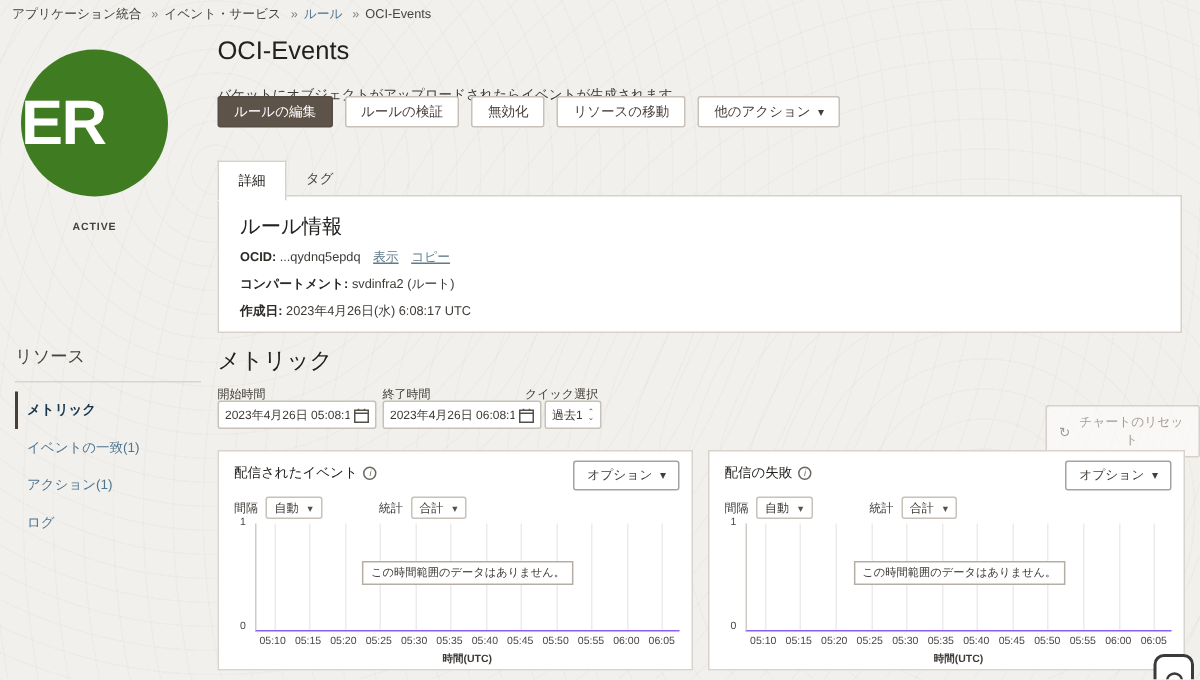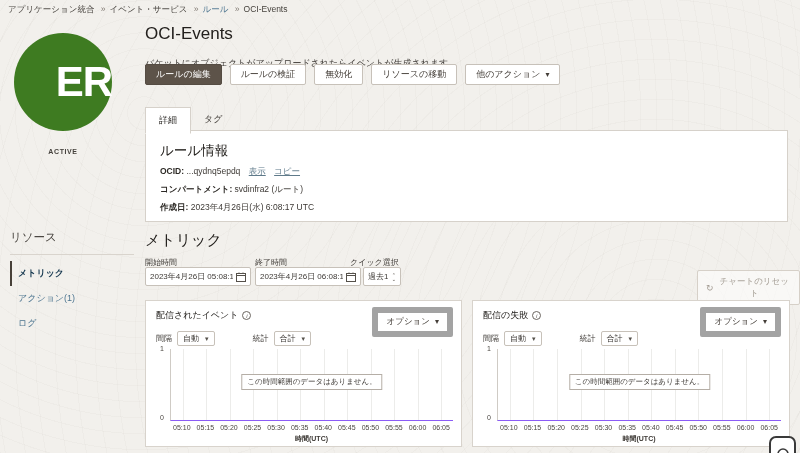--- a/index.html
+++ b/index.html
@@ -18,21 +18,21 @@
   }
 
   
   .breadcrumb { position:absolute; left:8px; top:4px; font-size:8.5px; color:#46423d; }
   .crumb { display:inline-block; }
   .crumb + .crumb::before { content:"\00BB"; margin:0 4px; color:#807a73; }
   .crumb.link { color:#4d7590; cursor:pointer; }
 
   
   .er-badge { position:absolute; left:14px; top:33px; width:98px; height:98px; border-radius:50%;
-    background:#3e7b21; display:flex; align-items:center; justify-content:flex-end; }
+    background:#3e7b21; display:flex; align-items:center; justify-content:flex-start; }
   .er-badge span { color:#fff; font-size:42px; font-weight:bold; letter-spacing:-1px; }
   .active-label { position:absolute; left:14px; top:148px; width:98px; text-align:center;
     font-size:7px; letter-spacing:.6px; color:#45413c; font-weight:bold; }
 
   
   .resources { position:absolute; left:10px; top:230px; width:124px; }
   .resources h3 { font-size:11.5px; font-weight:normal; color:#46423d; }
   .resources .rule { border:none; border-top:1px solid #d9d4cd; margin:9px 0 6px 0; }
   .res-item { font-size:9px; color:#4d7590; padding:6px 0 6px 8px; cursor:pointer; }
   .res-item.active { color:#14364e; font-weight:bold; border-left:2px solid #474038; padding-left:6px; cursor:default; }
@@ -74,21 +74,21 @@
 
   
   .card { position:absolute; top:300px; height:147px; background:#fff; border:1px solid #d8d3cc; }
   .card.c1 { left:145px; width:317px; }
   .card.c2 { left:472px; width:318px; }
   .chart-title { position:absolute; left:10px; top:8px; font-size:9px; color:#23201d; display:flex; align-items:center; gap:4px; }
   .info-icon { display:inline-flex; width:9px; height:9px; border:1px solid #6b6660; border-radius:50%;
     align-items:center; justify-content:center; font-size:6px; color:#6b6660; font-style:italic; }
   .info-icon::before { content:"i"; }
   .options-btn { position:absolute; right:8px; top:6px; padding:3px 8px; font-size:8.5px;
-    border:6px solid #a3a3a3; border-radius:2px; background:#fff; color:#443e38; cursor:pointer; }
+    border:1px solid #a3a3a3; border-radius:2px; background:#fff; color:#443e38; cursor:pointer; }
   .chart-controls { position:absolute; left:10px; top:30px; display:flex; align-items:center; gap:5px; font-size:8px; color:#3d3935; }
   .mini-select { display:flex; align-items:center; border:1px solid #c7c1b9; border-radius:2px; background:#fff; padding:1px 5px; cursor:pointer; }
   .mini-select::after { content:"\25BE"; margin-left:6px; font-size:7px; color:#55504a; }
   .chart-controls .gap { width:28px; }
   .ytick { position:absolute; font-size:7px; color:#4a4641; }
   .ytick.t { left:14px; top:44px; } .ytick.b { left:14px; top:113px; }
   .plot { position:absolute; left:24px; right:8px; top:48px; height:72px;
     border-left:1px solid #cfcbc5; border-bottom:1px solid #8b5cf6; }
   .gridlines { position:absolute; inset:0; display:flex; }
   .gridlines span { flex:1; position:relative; font-size:0; color:transparent; }
@@ -119,20 +119,21 @@
 
   <div class="er-badge">
     <span>ER</span>
   </div>
   <div class="active-label">ACTIVE</div>
 
   <aside class="resources">
     <h3>リソース</h3>
     <hr class="rule">
     <div class="res-item active">メトリック</div>
+    <div class="res-item">イベントの一致(1)</div>
     <div class="res-item">アクション(1)</div>
     <div class="res-item">ログ</div>
   </aside>
 
   <h1 class="page-title">OCI-Events</h1>
   <p class="page-subtitle">バケットにオブジェクトがアップロードされたらイベントが生成されます。</p>
 
   <div class="btn-row">
     <button class="btn primary">ルールの編集</button>
     <button class="btn">ルールの検証</button>

